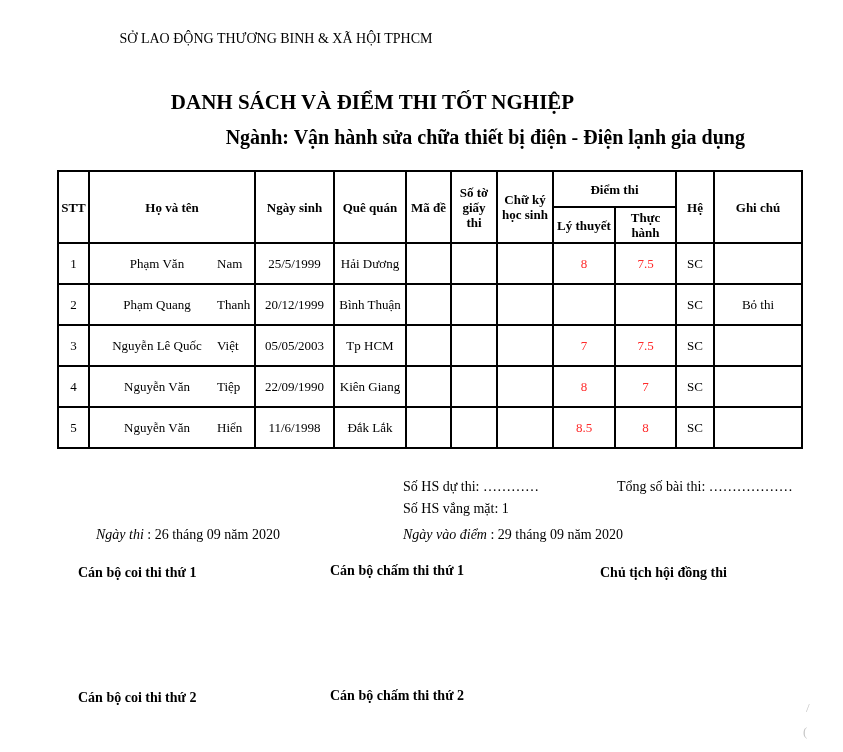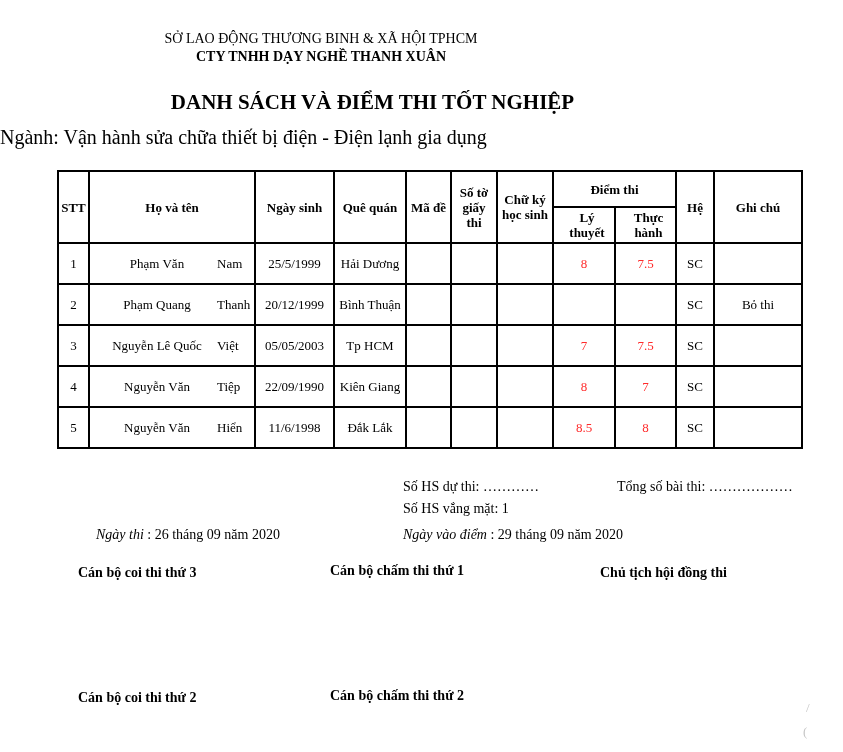--- a/index.html
+++ b/index.html
@@ -13,62 +13,61 @@
     color: #000000;
   }
 
   
   .org-header {
     position: absolute;
     left: 0; top: 30px;
     width: 552px;
     text-align: center;
     line-height: 18px;
-    padding-left: 45px;
   }
   .org-line1 { font-size: 14px; }
   .org-line2 { font-size: 14px; font-weight: bold; }
 
   
   .doc-title {
     position: absolute;
     left: 0; top: 90px;
     width: 745px;
     text-align: center;
     font-size: 21px;
     font-weight: bold;
   }
   .doc-subtitle {
     position: absolute;
     left: 0; top: 126px;
     width: 745px;
-    text-align: left;
+    text-align: right;
     font-size: 20px;
-    font-weight: normal;
+    font-weight: bold;
   }
 
   
   .score-table {
     position: absolute;
     left: 57px; top: 170px;
     border-collapse: collapse;
     table-layout: fixed;
     width: 744px;
     font-size: 13px;
   }
   .score-table th, .score-table td {
     border: 2px solid #000;
     text-align: center;
     vertical-align: middle;
     padding: 1px 2px;
     overflow: hidden;
   }
   .score-table th { font-weight: bold; line-height: 15px; }
   .hrow1 th { height: 32px; }
-  .hrow2 th { height: 32px; padding-left: 8px; }
+  .hrow2 th { height: 32px; }
   .drow td { height: 37px; }
   .name-cell { text-align: left; margin-top: 7px; }
   .name-wrap { display: flex; align-items: center; padding-left: 5px; }
   .name-first { flex: 0 0 120px; white-space: nowrap; }
   .name-last { white-space: nowrap; }
   .score { color: #ff2b2b; }
 
   
   .abs { position: absolute; font-size: 14px; white-space: nowrap; }
   .it { font-style: italic; text-align: center; }
@@ -77,21 +76,20 @@
   
   .artifact { position: absolute; color: #c6c6c6; font-size: 13px; }
 </style>
 </head>
 <body>
 
 <div class="page">
 
   <div class="org-header">
     <div class="org-line1">SỞ LAO ĐỘNG THƯƠNG BINH &amp; XÃ HỘI TPHCM</div>
-    <div class="org-line2">CTY TNHH DẠY NGHỀ THANH XUÂN</div>
   </div>
 
   <div class="doc-title">DANH SÁCH VÀ ĐIỂM THI TỐT NGHIỆP</div>
   <div class="doc-subtitle">Ngành: Vận hành sửa chữa thiết bị điện - Điện lạnh gia dụng</div>
 
   <table class="score-table">
     <colgroup>
       <col style="width:31px">
         <col style="width:166px">
         <col style="width:79px">
@@ -226,21 +224,21 @@
 
   <div class="abs" style="left:96px; top:527px;">
     <span class="it">Ngày thi</span>
     <span>: 26 tháng 09 năm 2020</span>
   </div>
   <div class="abs" style="left:403px; top:527px;">
     <span class="it">Ngày vào điểm</span>
     <span>:   29 tháng 09 năm 2020</span>
   </div>
 
-  <div class="abs sig" style="left:78px; top:565px;">Cán bộ coi thi thứ 3</div>
+  <div class="abs sig" style="left:78px; top:565px;">Cán bộ coi thi thứ 1</div>
   <div class="abs sig" style="left:330px; top:563px;">Cán bộ chấm thi thứ 1</div>
   <div class="abs sig" style="left:600px; top:565px;">Chủ tịch hội đồng thi</div>
 
   <div class="abs sig" style="left:78px; top:690px;">Cán bộ coi thi thứ 2</div>
   <div class="abs sig" style="left:330px; top:688px;">Cán bộ chấm thi thứ 2</div>
 
   <div class="artifact" style="left:806px; top:700px;">/</div>
   <div class="artifact" style="left:803px; top:724px;">(</div>
 
 </div>

